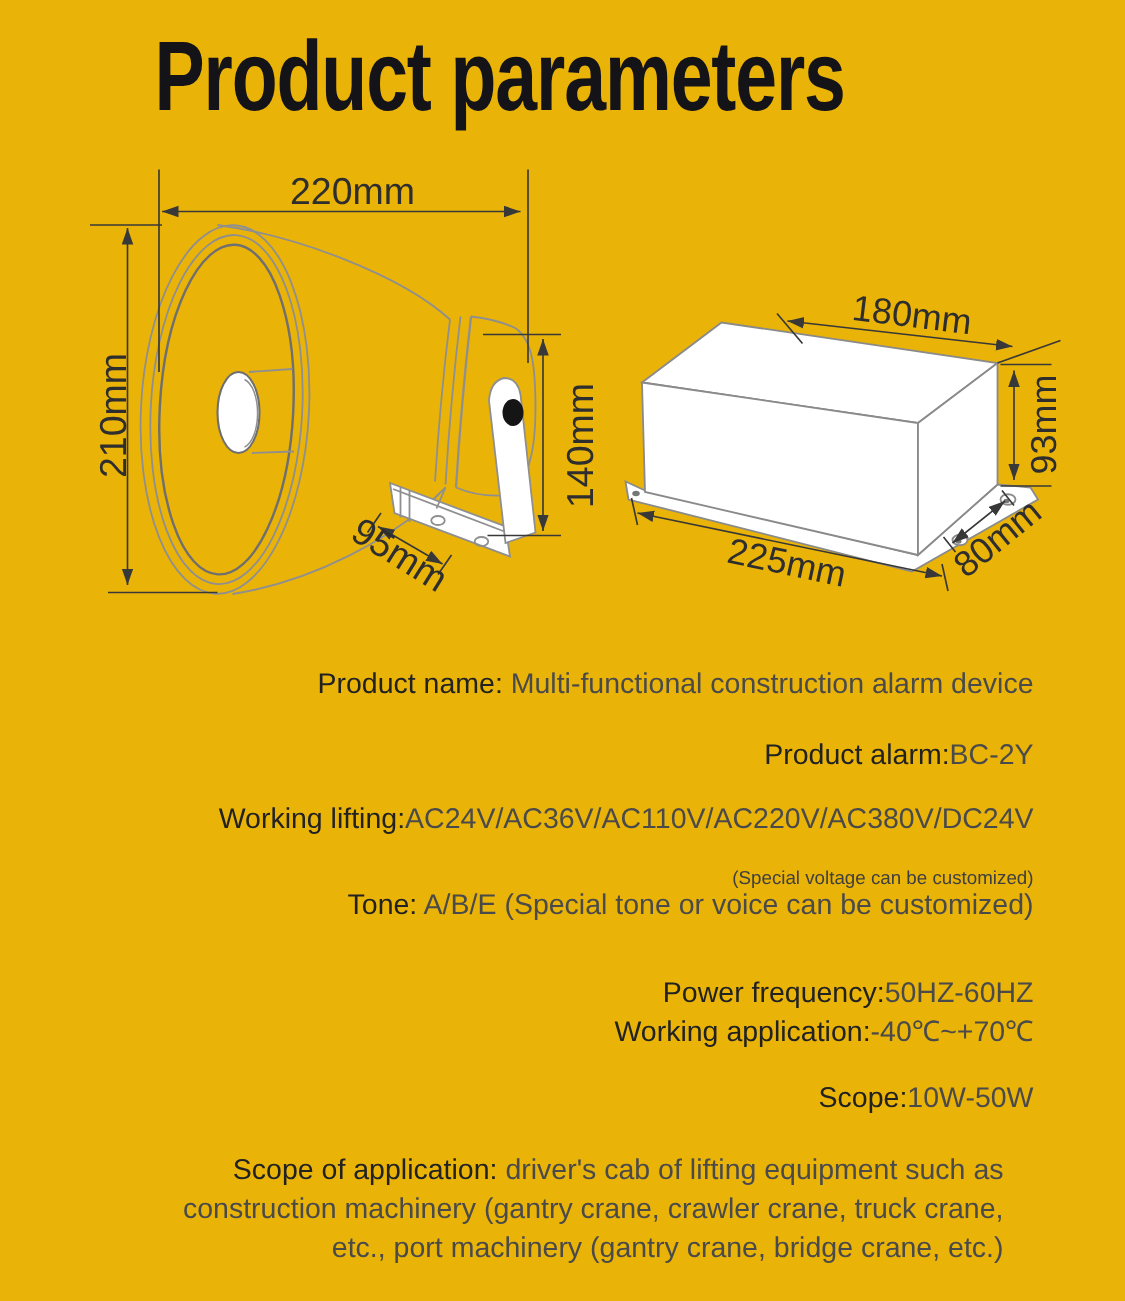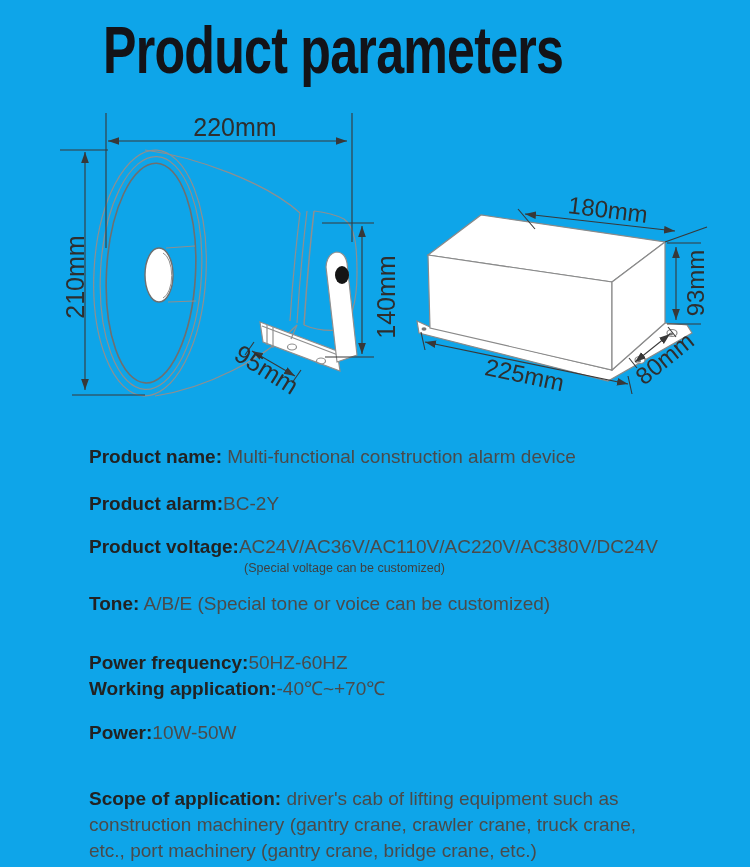--- a/index.html
+++ b/index.html
@@ -5,51 +5,51 @@
   :root{
     --outline:#8f8f8f;
     --outline-dark:#6f6f6f;
     --dim:#383838;
     --label:#222222;
     --value:#4a4a4a;
   }
   *{margin:0;padding:0;box-sizing:border-box}
   html,body{background:#fff}
   .page{
-    position:relative;width:750px;height:867px;background:#0ea5e9;
-    font-family:"Liberation Sans",sans-serif;overflow:hidden;
+    position:relative;width:750px;height:867px;background:#eab308;
+    font-family:"Liberation Sans",sans-serif;overflow:hidden;text-align:right;
   }
   .title{
     position:absolute;left:103px;top:17px;
     font-size:66px;font-weight:700;line-height:1;color:#131318;
     letter-spacing:-1px;white-space:nowrap;
     transform:scaleX(0.76);transform-origin:left top;
   }
   svg{position:absolute;overflow:visible}
   svg text{
     font-family:"Liberation Sans",sans-serif;
     fill:#2e2e2e;
   }
   .dim-text{font-size:25px}
   .dim-text-box{font-size:24px}
   .specs .row{
     position:absolute;left:89px;width:600px;
     font-size:19px;line-height:26px;color:var(--value);
   }
-  .row .lab{font-weight:700;color:var(--label)}
+  .row .lab{font-weight:400;color:var(--label)}
   .row.r1{top:444px}
   .row.r2{top:491px}
   .row.r3{top:534px}
   .row.r4{top:591px}
   .row.r5{top:650px}
   .row.r6{top:676px}
   .row.r7{top:720px}
-  .row.r8{top:786px;width:580px}
+  .row.r8{top:768px;width:580px}
   .note{
-    display:block;margin-left:155px;margin-top:1px;
+    display:block;margin-left:155px;margin-top:18px;
     font-size:12.5px;line-height:15px;color:#3f3f3f;font-weight:400;
   }
 </style>
 </head>
 <body>
 
 <div class="page">
 
   <h1 class="title">Product parameters</h1>
 
@@ -164,26 +164,26 @@
     <text class="dim-text-box" transform="translate(289,100) rotate(-90)" text-anchor="middle">93mm</text>
     <text class="dim-text-box" transform="translate(108,200) rotate(12)" text-anchor="middle">225mm</text>
     <text class="dim-text-box" transform="translate(255,182) rotate(-39)" text-anchor="middle">80mm</text>
   </svg>
 
   <div class="specs">
     <div class="row r1"><span class="lab">Product name:</span><span class="val"> Multi-functional construction alarm device</span></div>
 
     <div class="row r2"><span class="lab">Product alarm:</span><span class="val">BC-2Y</span></div>
 
-    <div class="row r3"><span class="lab">Product voltage:</span><span class="val">AC24V/AC36V/AC110V/AC220V/AC380V/DC24V</span><span class="note">(Special voltage can be customized)</span></div>
+    <div class="row r3"><span class="lab">Working lifting:</span><span class="val">AC24V/AC36V/AC110V/AC220V/AC380V/DC24V</span><span class="note">(Special voltage can be customized)</span></div>
 
     <div class="row r4"><span class="lab">Tone:</span><span class="val"> A/B/E (Special tone or voice can be customized)</span></div>
 
     <div class="row r5"><span class="lab">Power frequency:</span><span class="val">50HZ-60HZ</span></div>
 
     <div class="row r6"><span class="lab">Working application:</span><span class="val">-40℃~+70℃</span></div>
 
-    <div class="row r7"><span class="lab">Power:</span><span class="val">10W-50W</span></div>
+    <div class="row r7"><span class="lab">Scope:</span><span class="val">10W-50W</span></div>
 
     <div class="row r8"><span class="lab">Scope of application:</span><span class="val"> driver's cab of lifting equipment such as construction machinery (gantry crane, crawler crane, truck crane, etc., port machinery (gantry crane, bridge crane, etc.)</span></div>
   </div>
 
 </div>
 
 </body></html>

